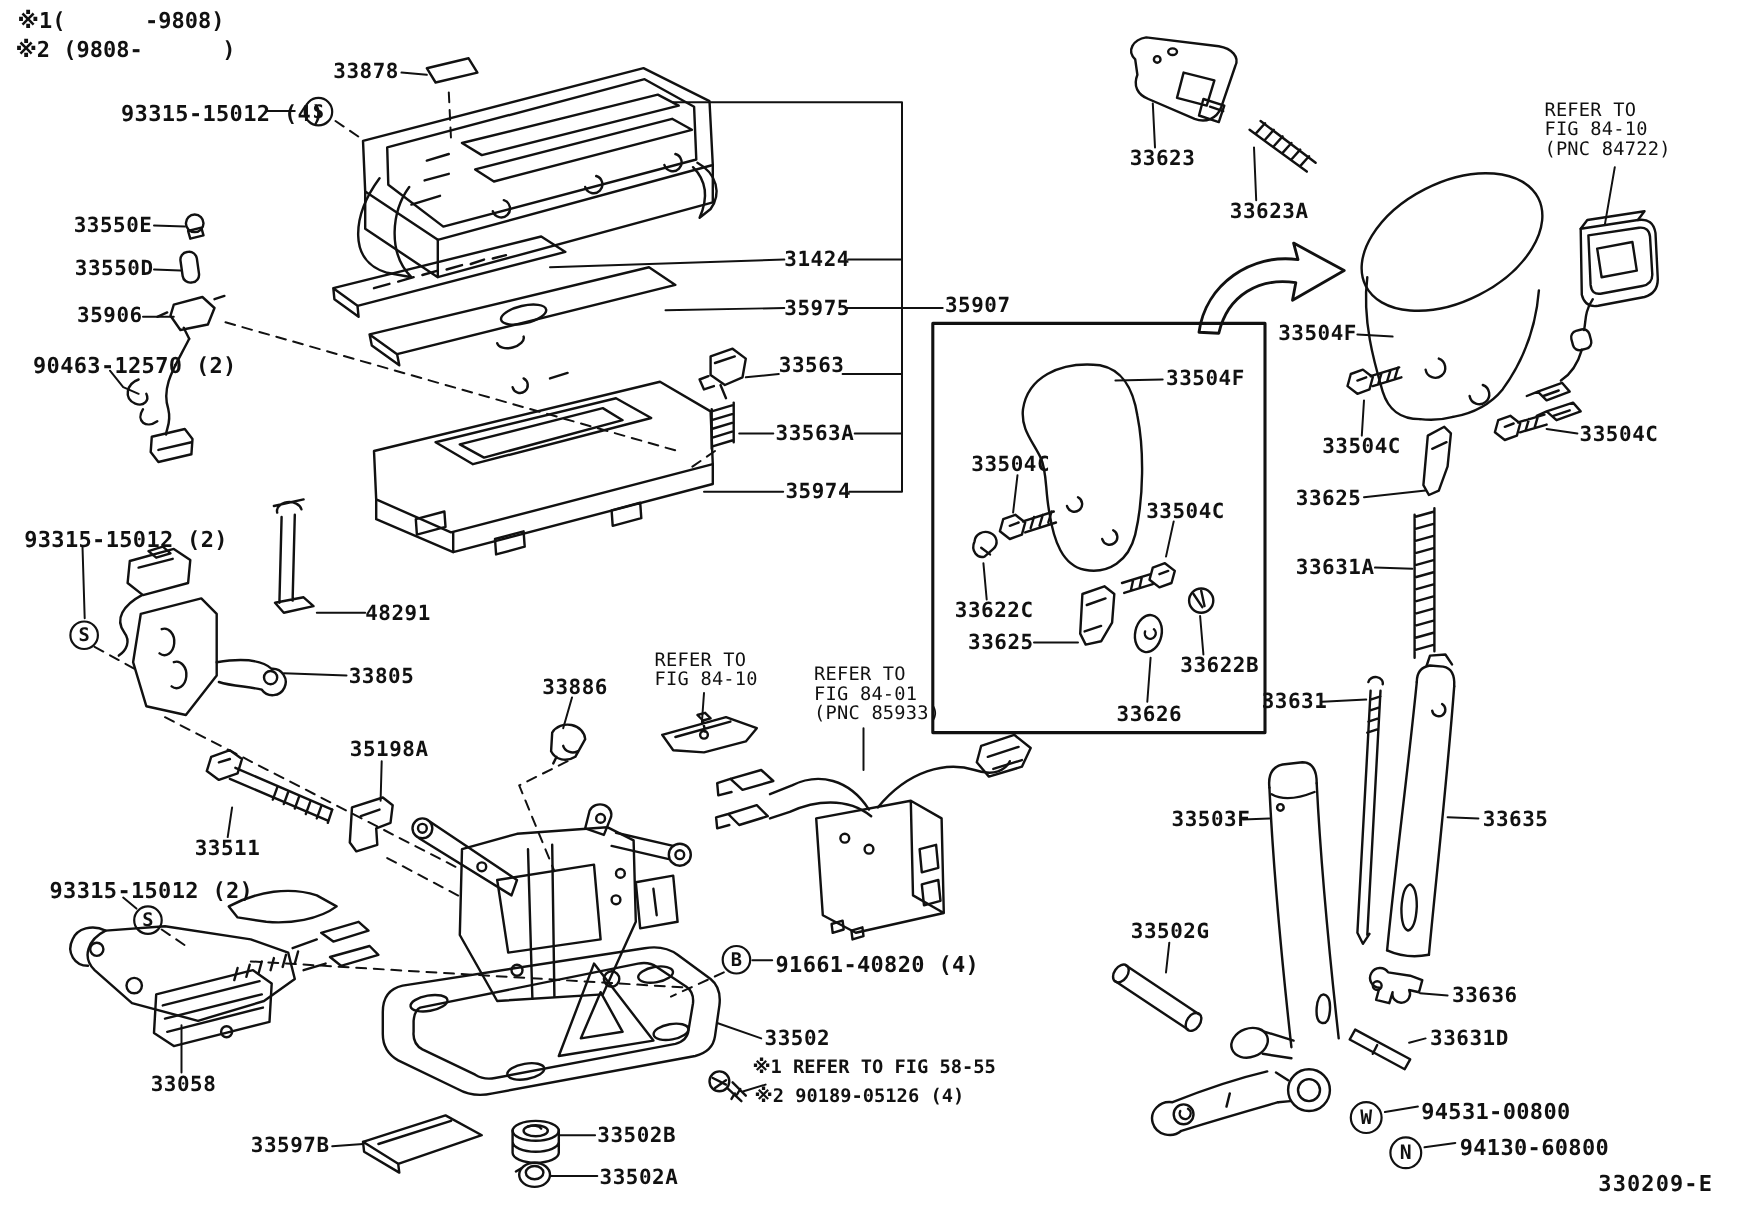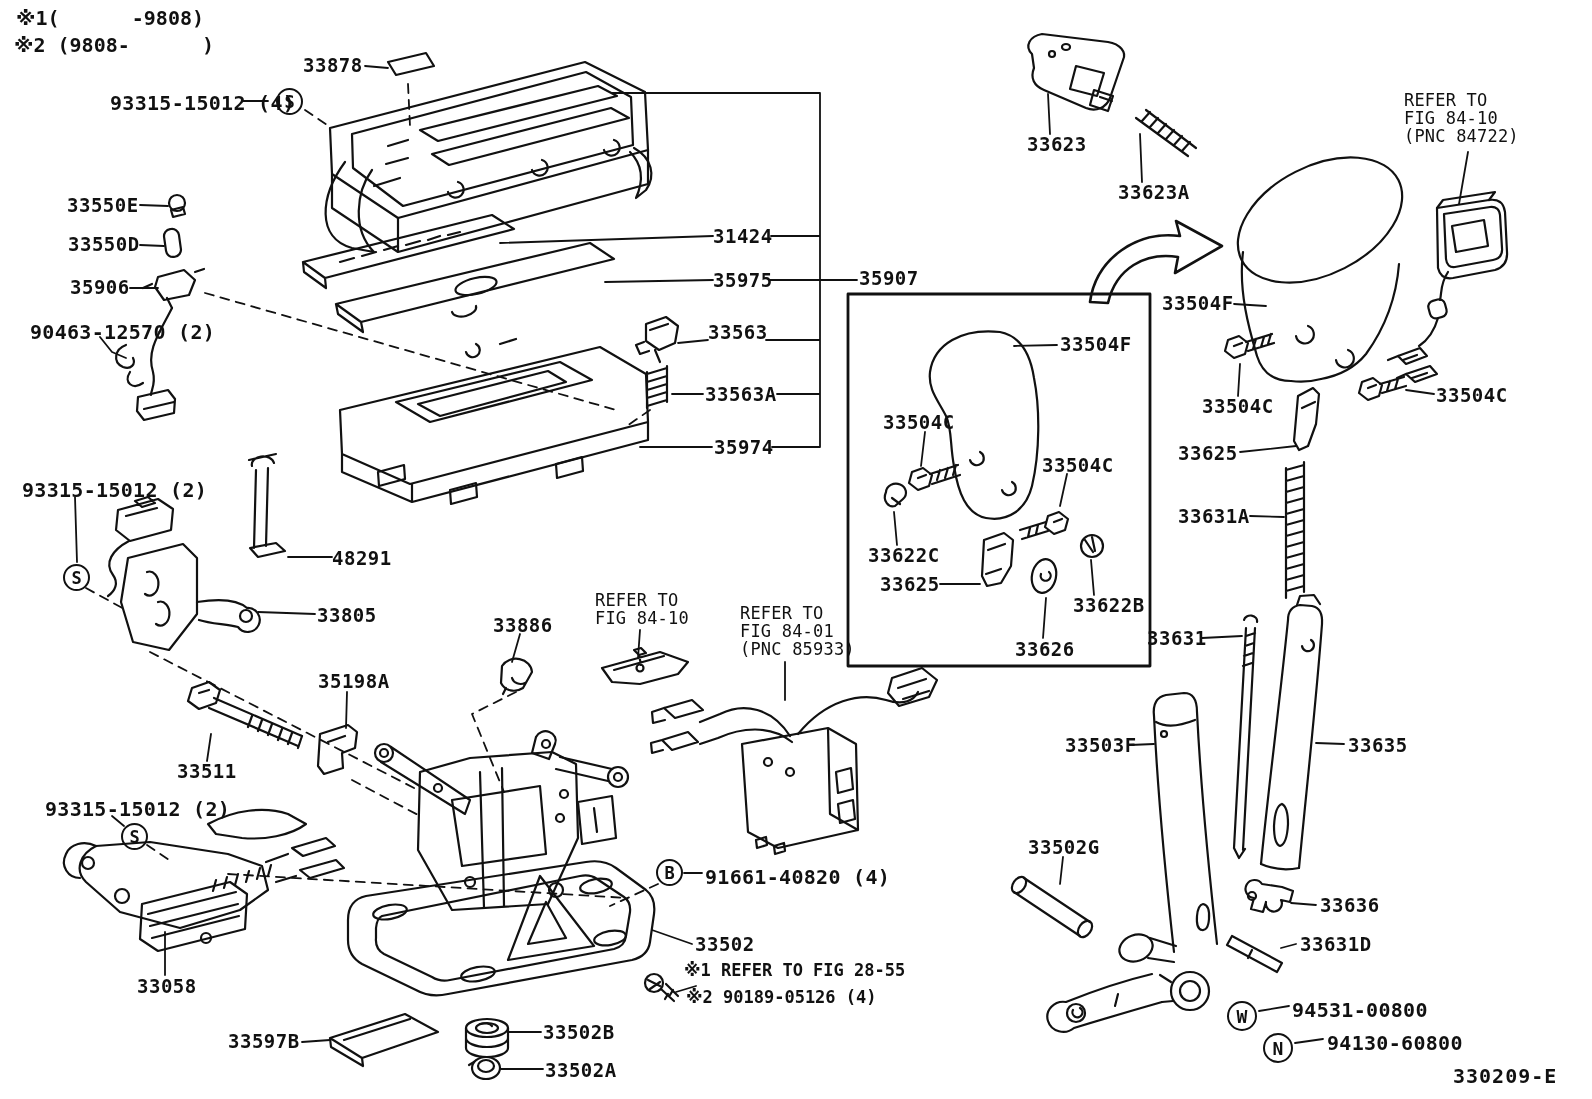--- a/index.html
+++ b/index.html
@@ -303,21 +303,21 @@
   <div class="sym" style="left:121px;top:823px;">S</div>
   <div class="lbl" style="left:137px;top:977px;">33058</div>
 
   <div class="lbl" style="left:228px;top:1032px;text-align:center;">33597B</div>
   <div class="lbl" style="left:543px;top:1023px;">33502B</div>
   <div class="lbl" style="left:545px;top:1061px;">33502A</div>
 
   <div class="sym" style="left:656px;top:859px;">B</div>
   <div class="lbl-sm" style="left:705px;top:867px;">91661-40820 (4)</div>
   <div class="lbl" style="left:695px;top:935px;">33502</div>
-  <div class="note-sm" style="left:684px;top:961px;">※1 REFER TO FIG 28-55</div>
+  <div class="note-sm" style="left:684px;top:961px;">※1 REFER TO FIG 58-55</div>
   <div class="note-sm" style="left:686px;top:988px;">※2 90189-05126 (4)</div>
 
   <div class="lbl" style="left:1027px;top:135px;">33623</div>
   <div class="lbl" style="left:1118px;top:183px;">33623A</div>
   <div class="ref" style="left:1404px;top:92px;">REFER TO
 FIG 84-10
  (PNC 84722)</div>
 
   <div class="lbl" style="left:1162px;top:294px;">33504F</div>
   <div class="lbl" style="left:1202px;top:397px;">33504C</div>

